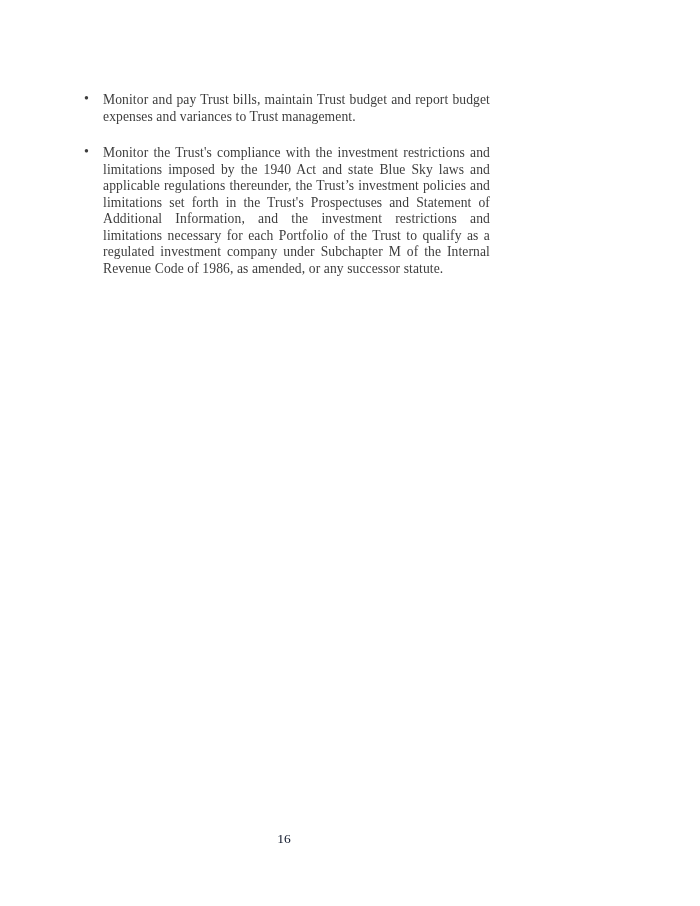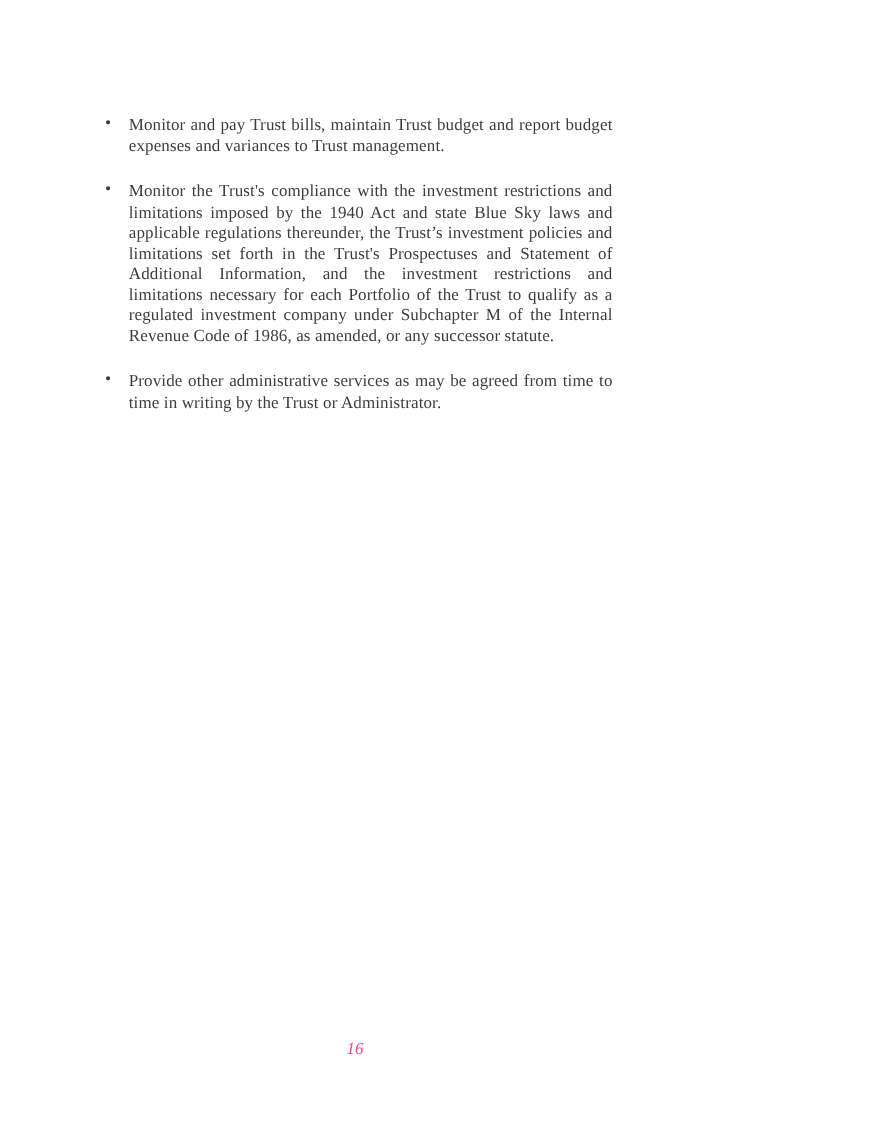--- a/index.html
+++ b/index.html
@@ -44,35 +44,31 @@
     font-size: 14px;
     color: #3d3d3d;
   }
   .page-number {
     position: absolute;
     top: 831px;
     left: 0;
     width: 100%;
     text-align: center;
     font-size: 13.5px;
-    color: #ec4899;
-    font-style: italic;
+    color: #0f172a;
   }
 </style>
 </head>
 <body>
 
 <div class="doc-page">
   <div class="content">
     <ul class="bullet-list">
       <li class="bullet-item">
         <span>Monitor and pay Trust bills, maintain Trust budget and report budget expenses and variances to Trust management.</span>
       </li>
       <li class="bullet-item">
         <span>Monitor the Trust's compliance with the investment restrictions and limitations imposed by the 1940 Act and state Blue Sky laws and applicable regulations thereunder, the Trust’s investment policies and limitations set forth in the Trust's Prospectuses and Statement of Additional Information, and the investment restrictions and limitations necessary for each Portfolio of the Trust to qualify as a regulated investment company under Subchapter M of the Internal Revenue Code of 1986, as amended, or any successor statute.</span>
       </li>
-      <li class="bullet-item">
-        <span>Provide other administrative services as may be agreed from time to time in writing by the Trust or Administrator.</span>
-      </li>
     </ul>
   </div>
   <div class="page-number">16</div>
 </div>
 
 </body></html>

